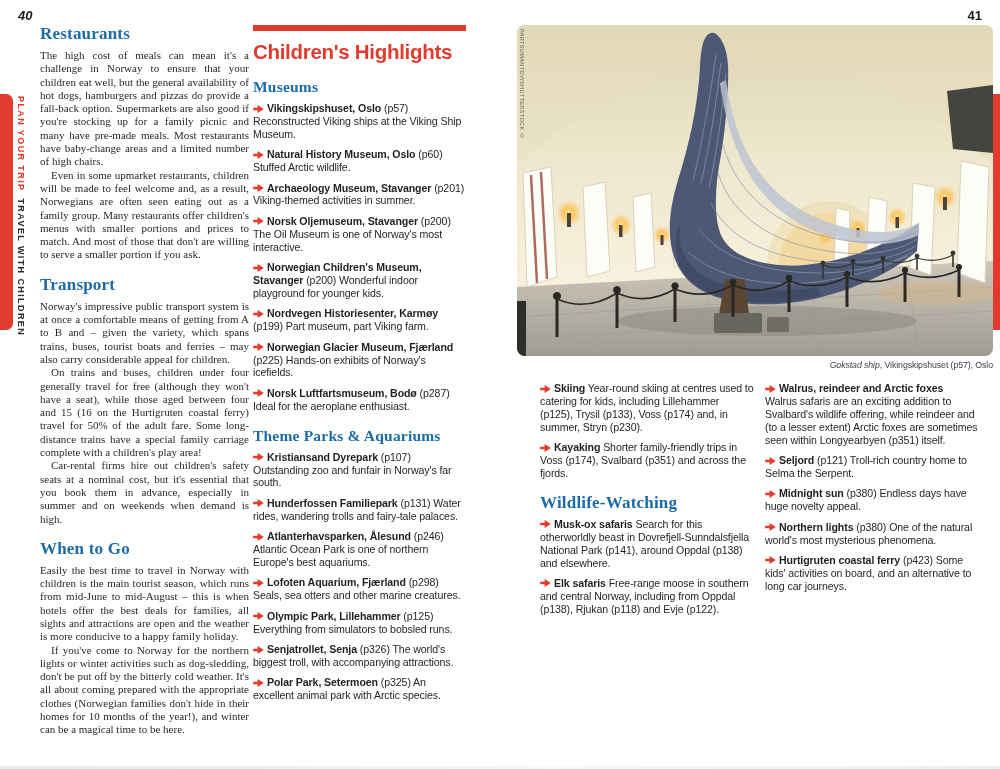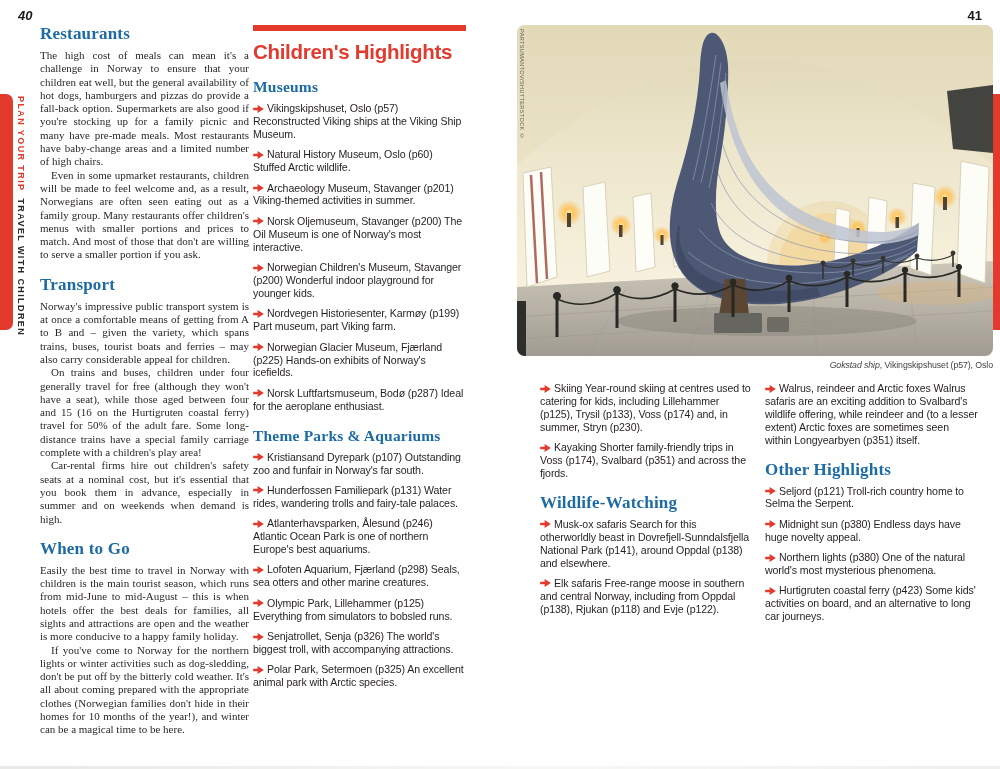--- a/index.html
+++ b/index.html
@@ -37,21 +37,21 @@
   .body-p{font-family:"Liberation Serif",serif;font-size:11px;line-height:13.3px;
        color:#2b2727;margin:0;text-align:justify;}
   .body-p + .body-p{text-indent:11px;}
 
   .redbar{height:6px;background:#e23b2e;margin:0 0 9px;}
   .hl-title{font-size:20.5px;font-weight:bold;color:#e23b2e;margin:0 0 2px;
        letter-spacing:-.3px;line-height:24px;}
 
   .li{font-size:10.6px;line-height:12.9px;color:#231f20;margin:0 0 7.5px;
        letter-spacing:-.1px;}
-  .li b{font-weight:normal;}
+  .li b{font-weight:bold;}
   .arrow{width:11px;height:8px;margin-right:3px;vertical-align:-0.5px;}
 
   
   .photo-wrap{position:absolute;left:517px;top:25px;width:476px;height:331px;
        border-radius:8px;overflow:hidden;background:#efe8cf;}
   .photo-wrap svg{display:block;width:100%;height:100%;}
   .credit{position:absolute;left:2px;top:4px;writing-mode:vertical-rl;
        font-size:5.5px;letter-spacing:.4px;color:#55534a;opacity:.9;}
   .caption{position:absolute;left:517px;top:360px;width:476px;text-align:right;
        font-size:8.8px;color:#3f3f3f;letter-spacing:-.1px;}
@@ -305,21 +305,20 @@
       </div>
   </div>
 
   <div class="col col4">
     <div>
 
     <p class="li"><svg class="arrow" viewBox="0 0 12 9">
             <path d="M0 3h5V0l7 4.5L5 9V6H0z" fill="#e23b2e"></path>
           </svg><b>Walrus, reindeer and Arctic foxes</b><span> Walrus safaris are an exciting addition to Svalbard's wildlife offering, while reindeer and (to a lesser extent) Arctic foxes are sometimes seen within Longyearbyen (p351) itself.</span></p>
       </div>
-    <h2 class="serif-head">Other Highlights</h2>
     <div>
 
     <p class="li"><svg class="arrow" viewBox="0 0 12 9">
             <path d="M0 3h5V0l7 4.5L5 9V6H0z" fill="#e23b2e"></path>
           </svg><b>Seljord</b><span> (p121) Troll-rich country home to Selma the Serpent.</span></p>
         <p class="li"><svg class="arrow" viewBox="0 0 12 9">
             <path d="M0 3h5V0l7 4.5L5 9V6H0z" fill="#e23b2e"></path>
           </svg><b>Midnight sun</b><span> (p380) Endless days have huge novelty appeal.</span></p>
         <p class="li"><svg class="arrow" viewBox="0 0 12 9">
             <path d="M0 3h5V0l7 4.5L5 9V6H0z" fill="#e23b2e"></path>

